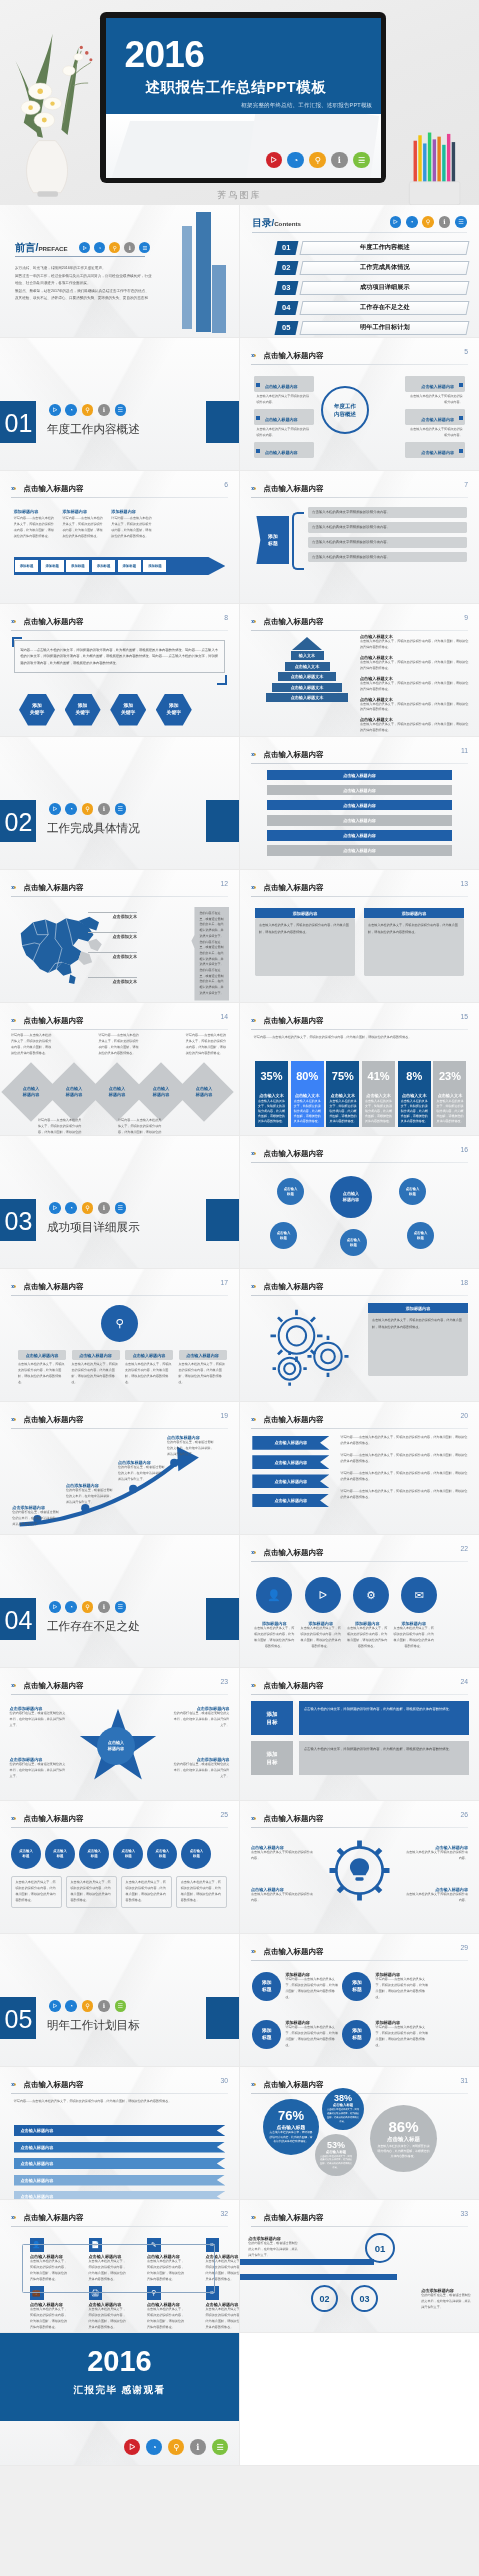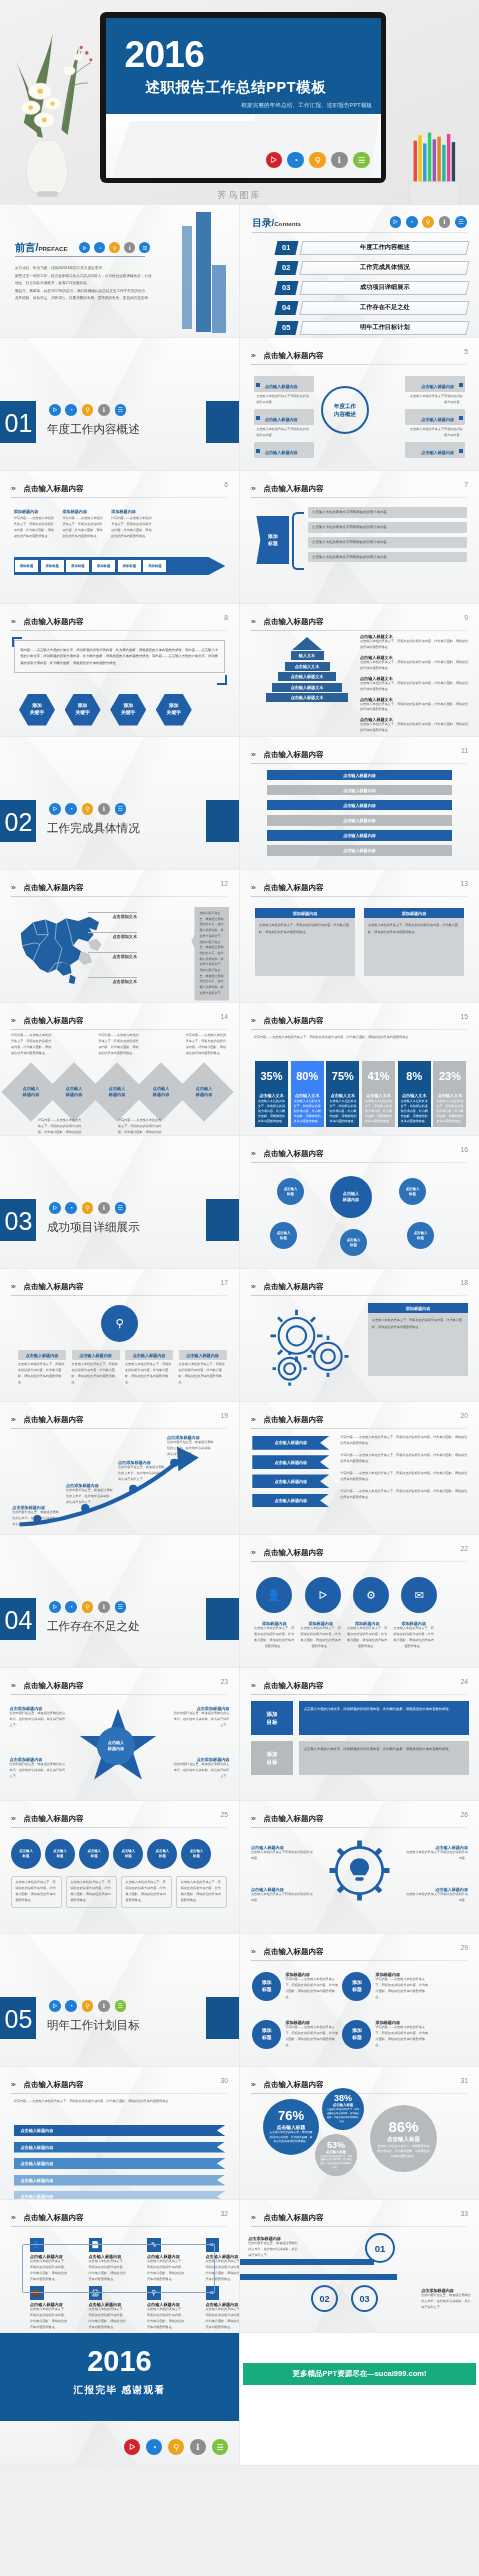--- a/index.html
+++ b/index.html
@@ -1239,19 +1239,18 @@
       <div class="ic orange">⚲</div>
       <div class="ic grey">ℹ</div>
       <div class="ic green">☰</div>
     </div>
   </div>
     </div>
 
   <div class="slide">
       <div class="sl-in" style="background:#fff">
     <div class="promo" style="top:30px;left:2.7px;right:2.7px">
-      <div class="g1">更多精品PPT资源尽在—sucai999.com!</div>
     </div>
   </div>
     </div>
 
 </div>
 
 
 </body></html>

